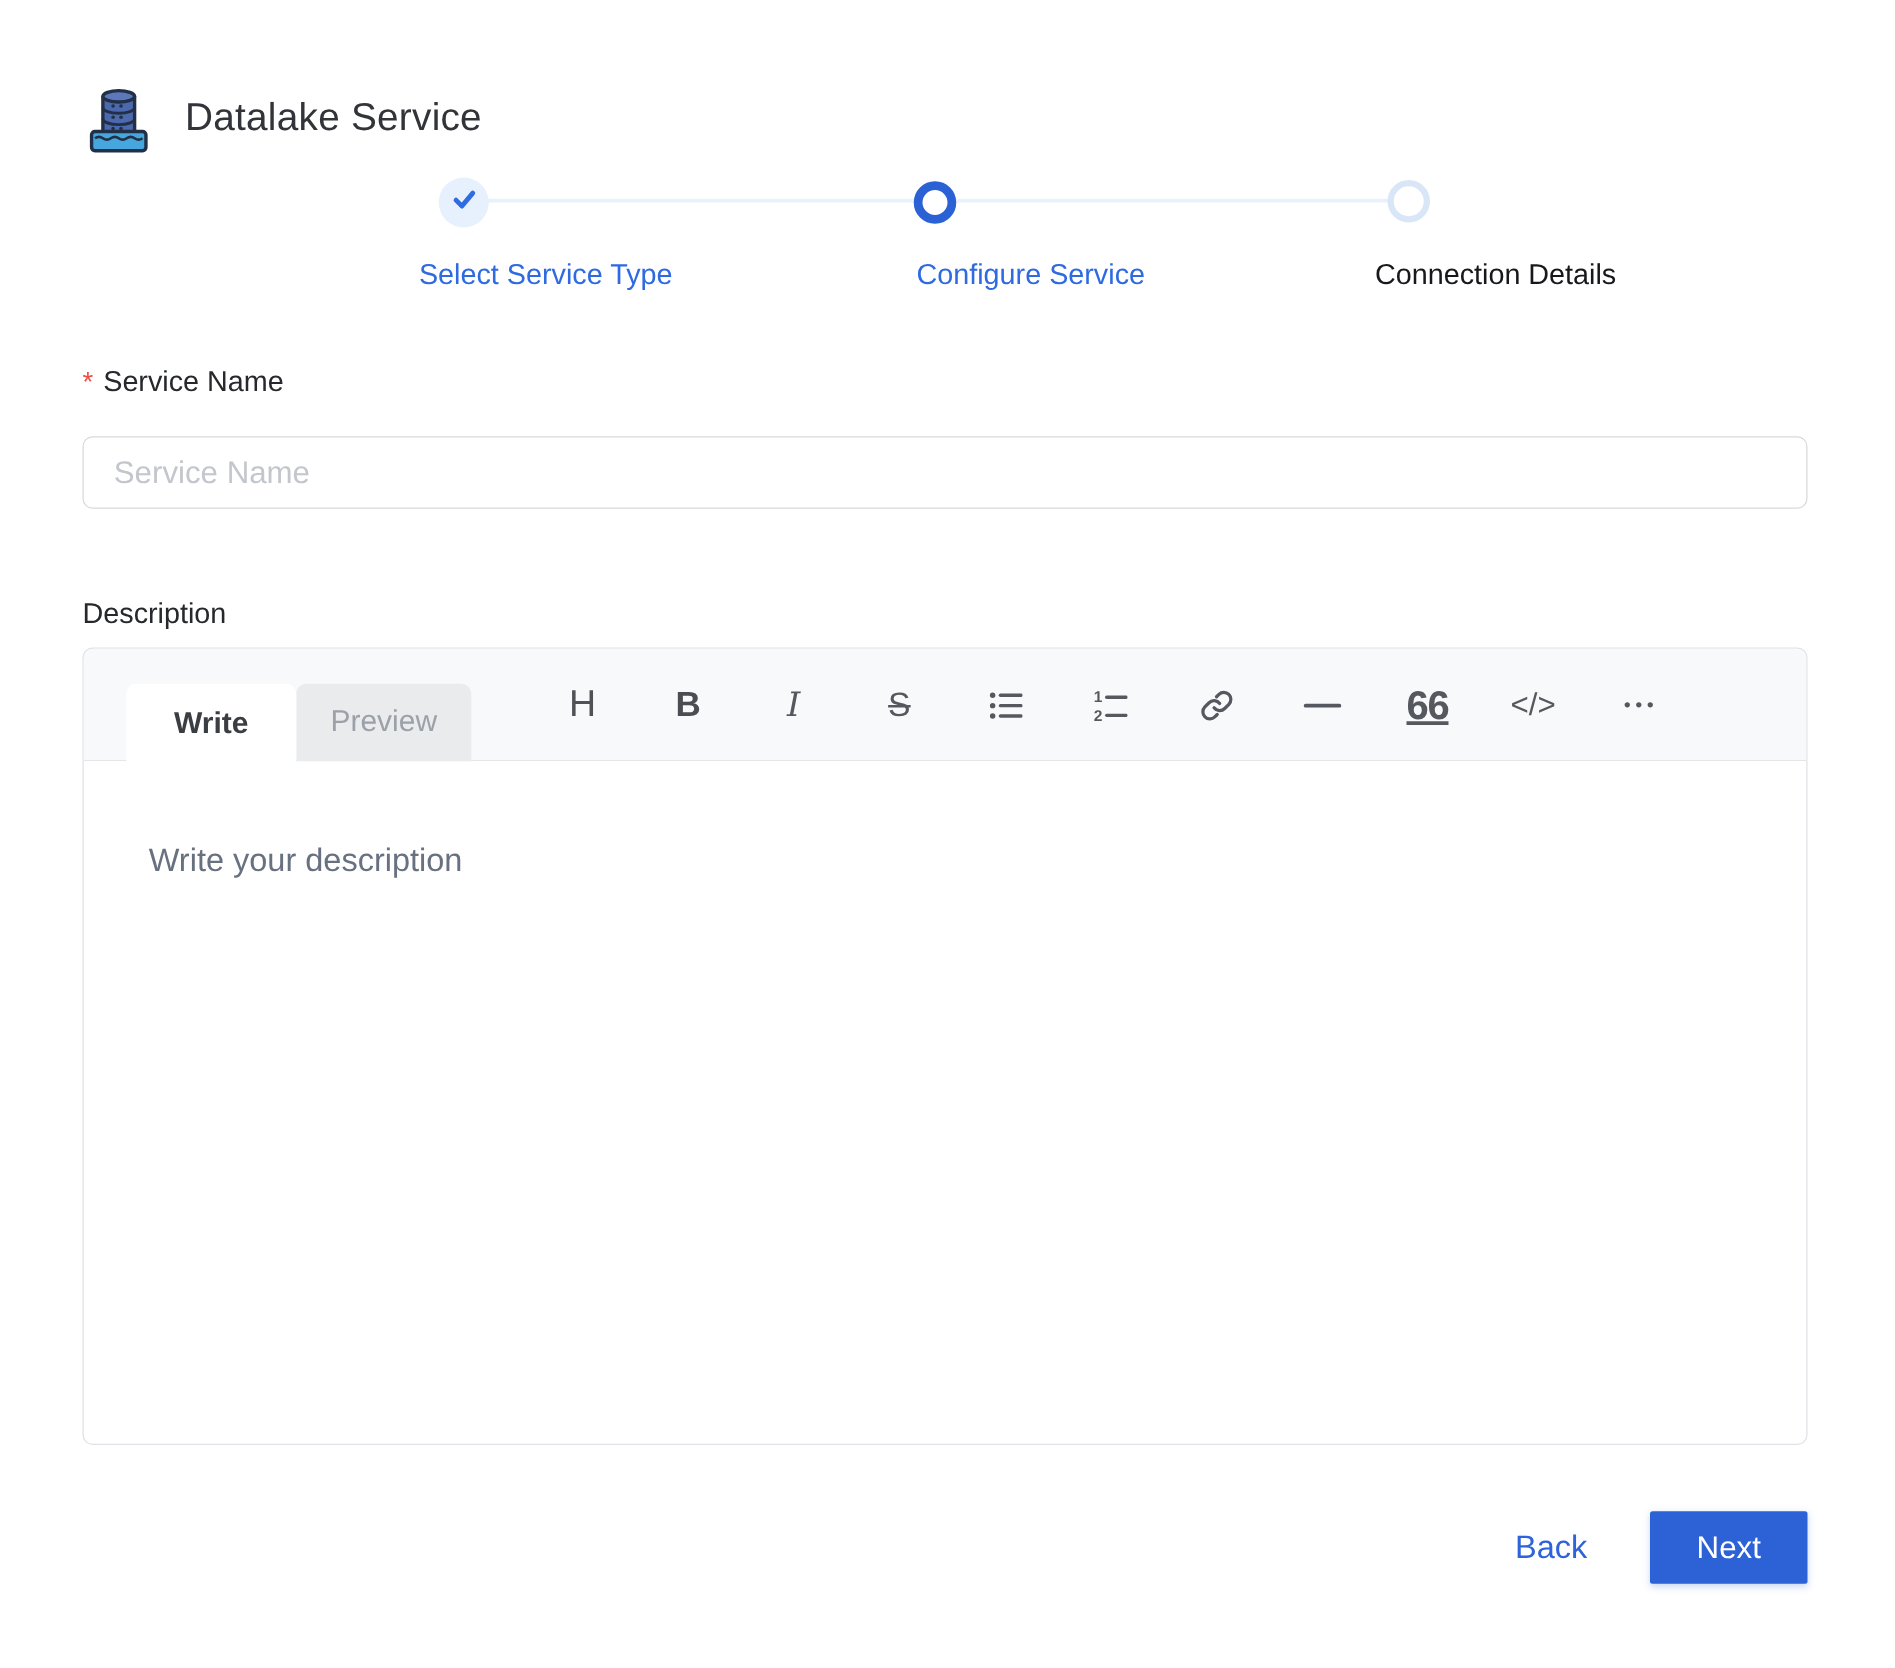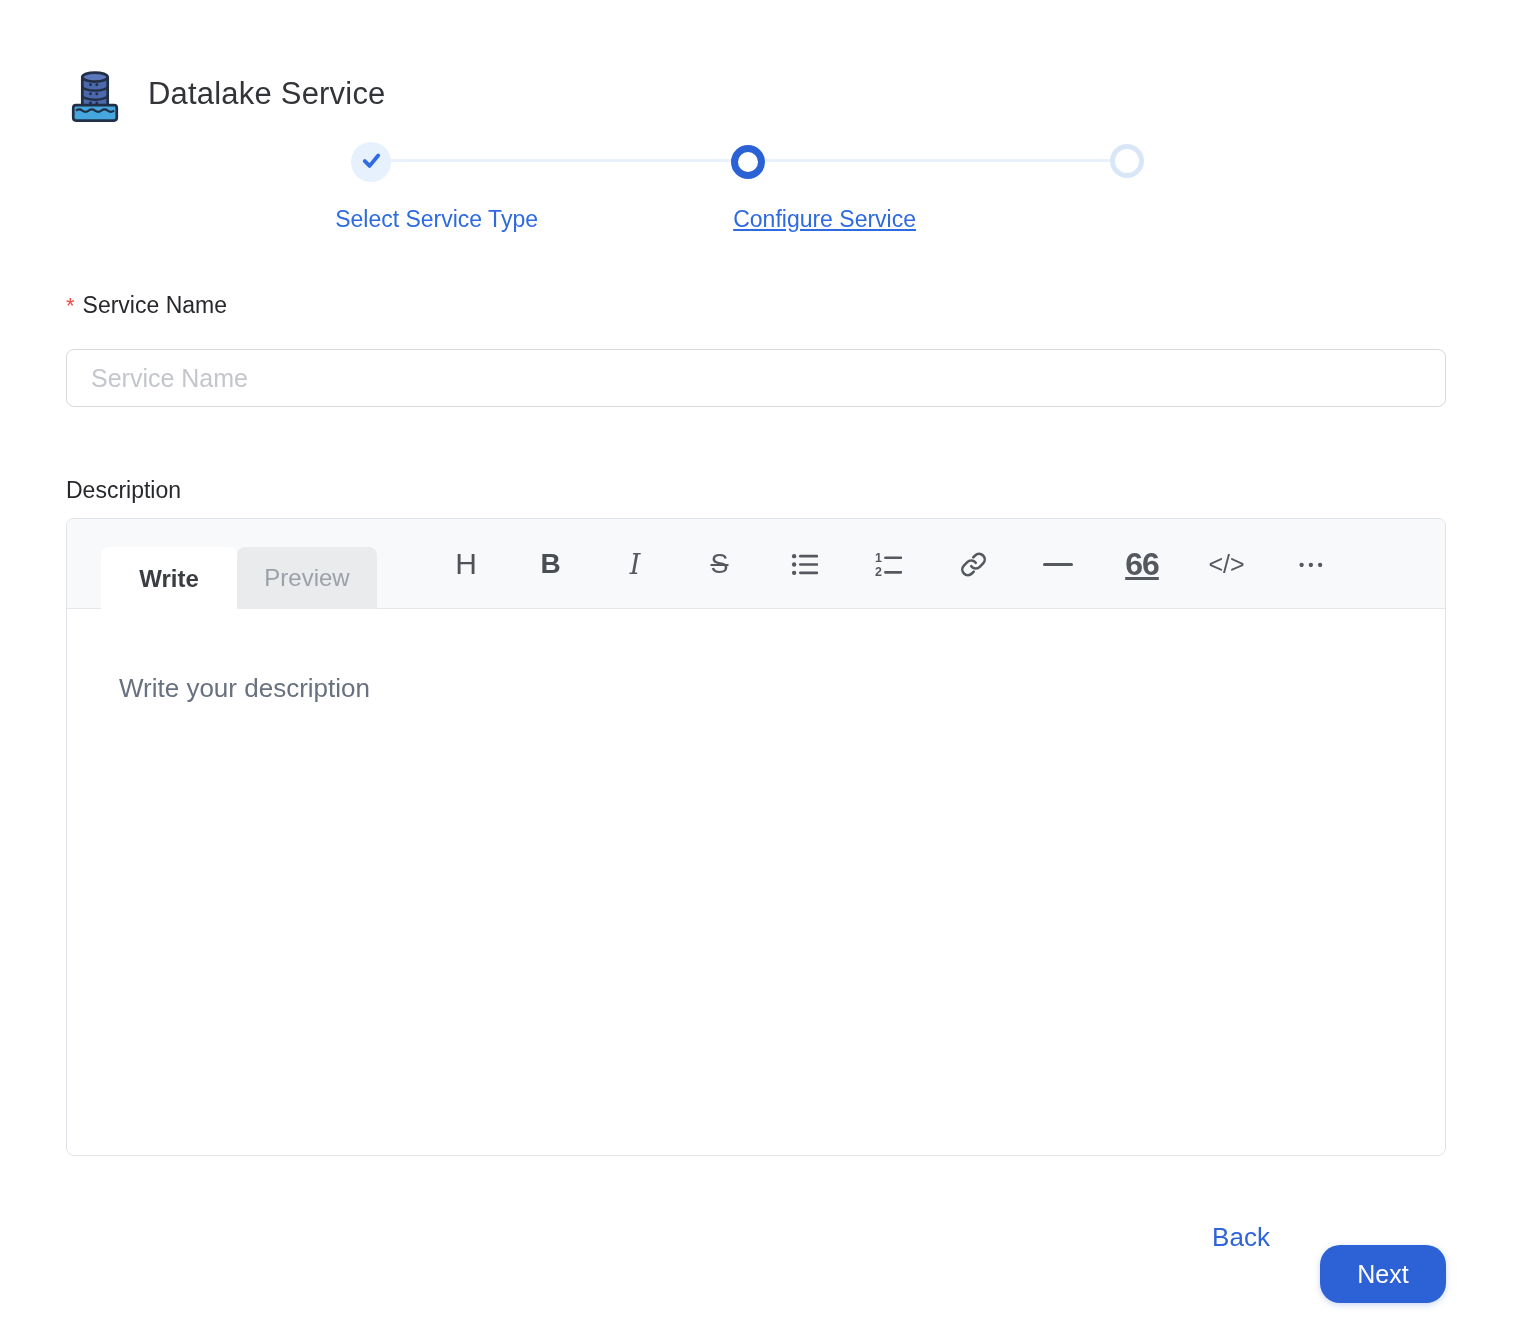--- a/index.html
+++ b/index.html
@@ -25,21 +25,21 @@
     left: 351px; top: 142px; width: 40px; height: 40px;
     background: #e7f0fd; display: flex; align-items: center; justify-content: center;
   }
   .step-circle.active { left: 731px; top: 145px; width: 34px; height: 34px; border: 7px solid #2a62d6; }
   .step-circle.upcoming { left: 1110px; top: 144px; width: 34px; height: 34px; border: 5px solid #d9e6f8; }
   .step-label {
     position: absolute; top: 206px; width: 320px; text-align: right;
     font-size: 23px; font-weight: 500;
   }
   .step-label.s1 { left: 218px; color: #2e6ae0; }
-  .step-label.s2 { left: 596px; color: #2e6ae0; text-decoration: underline; }
+  .step-label.s2 { left: 596px; color: #2e6ae0; }
   .step-label.s3 { left: 973px; color: #17181b; }
 
   
   .field-label { position: absolute; font-size: 23px; font-weight: 500; color: #26282c; }
   .sn-label { left: 66px; top: 292px; }
   .required-marker { color: #ee4b45; margin-right: 8px; font-size: 22px; }
   .sn-input {
     position: absolute; left: 66px; top: 349px; width: 1380px; height: 58px;
     border: 1px solid #d9d9d9; border-radius: 8px; padding: 0 24px;
     font-family: "Liberation Sans", sans-serif; font-size: 25px; color: #374151; outline: none;
@@ -100,24 +100,23 @@
   .editor-textarea::placeholder { color: #687180; opacity: 1; }
 
   
   .back-link {
     position: absolute; left: 1196px; top: 1222px; width: 90px; text-align: center;
     font-size: 26px; color: #2e63d9; cursor: pointer; text-decoration: none;
   }
   .next-button {
     position: absolute; left: 1320px; top: 1209px; width: 126px; height: 58px;
     background: #2d62d6; color: #ffffff; font-size: 25px; font-weight: 500;
-    border: none; border-radius: 20px; cursor: pointer;
+    border: none; border-radius: 2px; cursor: pointer;
     font-family: "Liberation Sans", sans-serif;
     box-shadow: 0 2px 6px rgba(45, 98, 214, 0.25);
-    margin-top: 36px;
   }
 </style>
 </head>
 <body>
 
 <div class="page">
 
   <span class="service-icon">
     <svg viewBox="0 0 64 64" width="58" height="58">
       <path d="M18 10 v34 c0 3.6 6.3 6 14 6 s14 -2.4 14 -6 V10" fill="#4c69ad" stroke="#223047" stroke-width="3"></path>
@@ -143,20 +142,21 @@
       <svg viewBox="0 0 24 24" width="23" height="23">
         <path d="M5 12.6 L10 17.6 L19 6.8" fill="none" stroke="#2f6be2" stroke-width="4" stroke-linecap="round" stroke-linejoin="round"></path>
       </svg>
     </span>
   </div>
   <div class="step-circle active"></div>
   <div class="step-circle upcoming"></div>
 
   <div class="step-label s1">Select Service Type</div>
   <div class="step-label s2">Configure Service</div>
+  <div class="step-label s3">Connection Details</div>
 
   <div class="field-label sn-label"><span class="required-marker">*</span><span>Service Name</span></div>
   <input class="sn-input" type="text" placeholder="Service Name" style="">
 
   <div class="field-label desc-label">Description</div>
 
   <div class="editor">
     <div class="editor-header">
       <button class="tab preview">Preview</button>
       <button class="tab write">Write</button>

